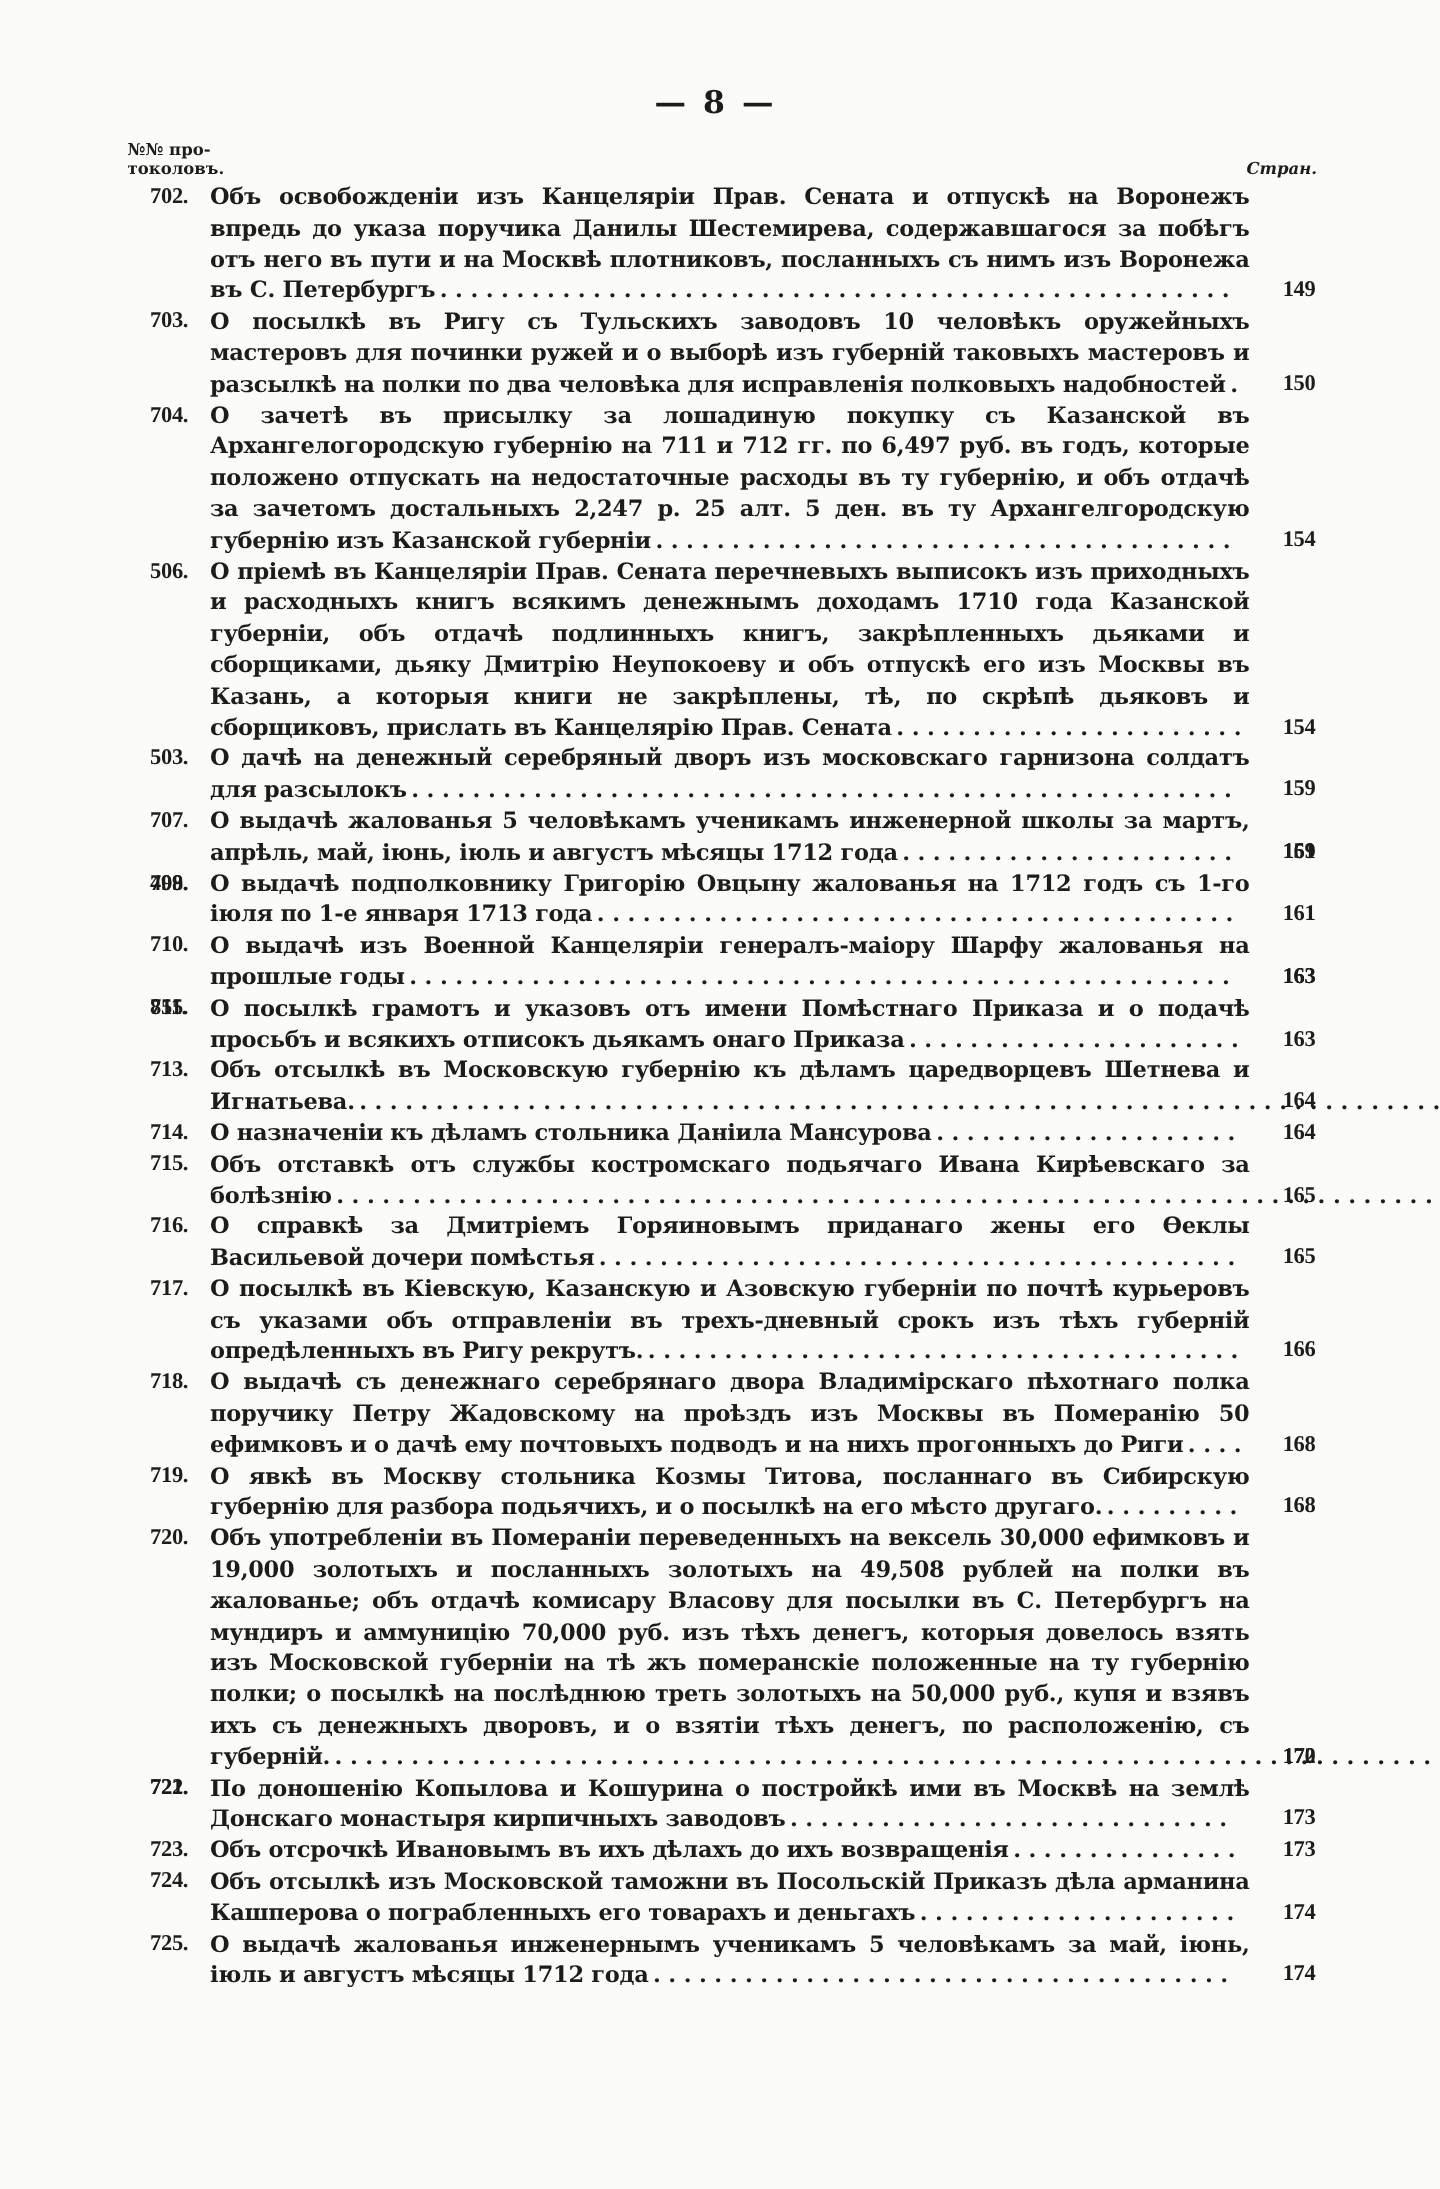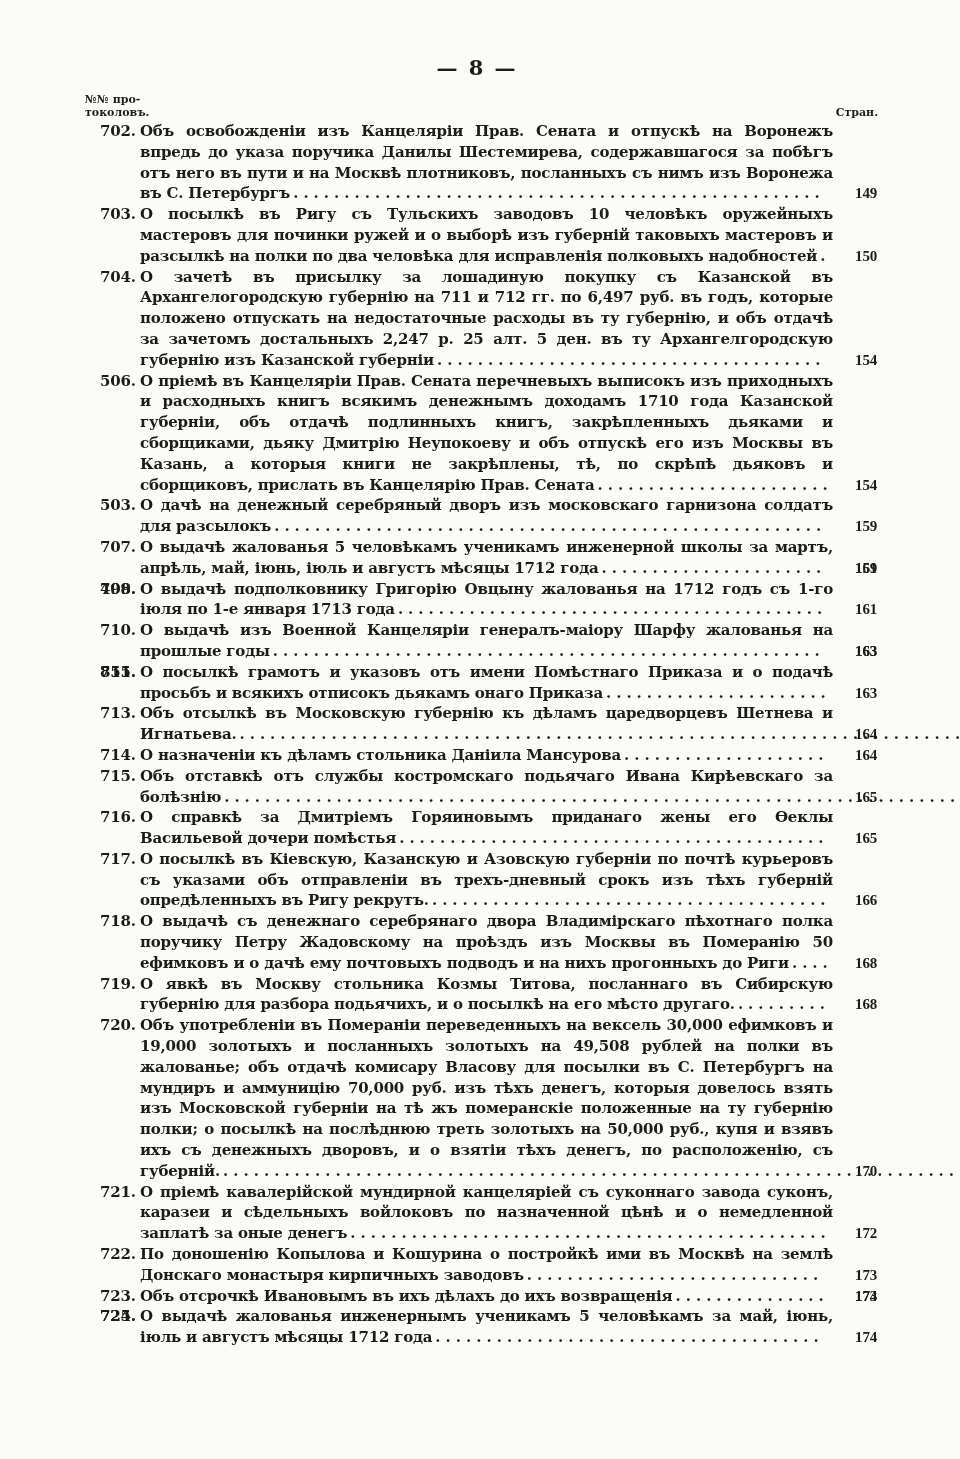--- a/index.html
+++ b/index.html
@@ -27,38 +27,39 @@
     position: absolute;
     top: 93px; left: 85px; right: 82px;
     display: flex;
     justify-content: space-between;
     align-items: flex-end;
     font-size: 11px;
     font-weight: bold;
     line-height: 13px;
   }
   .col-left { text-align: left; }
-  .col-right { text-align: left; }
+  .col-right { text-align: left; font-style: italic; }
   .entries {
     position: absolute;
     top: 121px; left: 100px; right: 83px;
     font-size: 15px;
     font-weight: bold;
     line-height: 20.8px;
     letter-spacing: -0.2px;
   }
   .entry {
     position: relative;
     padding-left: 40px;
     padding-right: 44px;
   }
   .entry .num {
     position: absolute;
     left: 0; top: 0;
     width: 36px;
+    font-family: Liberation Serif, serif;
   }
   .entry .body {
     display: block;
     text-align: justify;
   }
   .entry .leader {
     letter-spacing: 5px;
     padding-left: 3px;
     white-space: nowrap;
   }
@@ -192,38 +193,38 @@
   </div>
 
   <div class="entry">
     <span class="num">720.</span>
     <span class="body"><span class="txt">Объ употребленіи въ Помераніи переведенныхъ на вексель 30,000 ефимковъ и 19,000 золотыхъ и посланныхъ золотыхъ на 49,508 рублей на полки въ жалованье; объ отдачѣ комисару Власову для посылки въ С. Петербургъ на мундиръ и аммуницію 70,000 руб. изъ тѣхъ денегъ, которыя довелось взять изъ Московской губерніи на тѣ жъ померанскіе положенные на ту губернію полки; о посылкѣ на послѣднюю треть золотыхъ на 50,000 руб., купя и взявъ ихъ съ денежныхъ дворовъ, и о взятіи тѣхъ денегъ, по расположенію, съ губерній.</span><span class="leader">........................................................................................................................................................................................................</span></span>
     <span class="pagenum">170</span>
   </div>
 
   <div class="entry">
     <span class="num">721.</span>
-    <span class="body"><span class="txt">О пріемѣ кавалерійской мундирной канцеляріей съ суконнаго завода суконъ, каразеи и сѣдельныхъ войлоковъ по назначенной цѣнѣ и о немедленной заплатѣ за оные денегъ</span><span class="leader">...............................................</span></span>
     <span class="pagenum">172</span>
   </div>
 
   <div class="entry">
     <span class="num">722.</span>
     <span class="body"><span class="txt">По доношенію Копылова и Кошурина о постройкѣ ими въ Москвѣ на землѣ Донскаго монастыря кирпичныхъ заводовъ</span><span class="leader">.............................</span></span>
     <span class="pagenum">173</span>
   </div>
 
   <div class="entry">
     <span class="num">723.</span>
     <span class="body"><span class="txt">Объ отсрочкѣ Ивановымъ въ ихъ дѣлахъ до ихъ возвращенія</span><span class="leader">...............</span></span>
     <span class="pagenum">173</span>
   </div>
 
   <div class="entry">
     <span class="num">724.</span>
+    <span class="body"><span class="txt">Объ отсылкѣ изъ Московской таможни въ Посольскій Приказъ дѣла арманина Кашперова о пограбленныхъ его товарахъ и деньгахъ</span><span class="leader">.....................</span></span>
     <span class="pagenum">174</span>
   </div>
 
   <div class="entry">
     <span class="num">725.</span>
     <span class="body"><span class="txt">О выдачѣ жалованья инженернымъ ученикамъ 5 человѣкамъ за май, іюнь, іюль и августъ мѣсяцы 1712 года</span><span class="leader">......................................</span></span>
     <span class="pagenum">174</span>
   </div>
 </div>
 </div>

